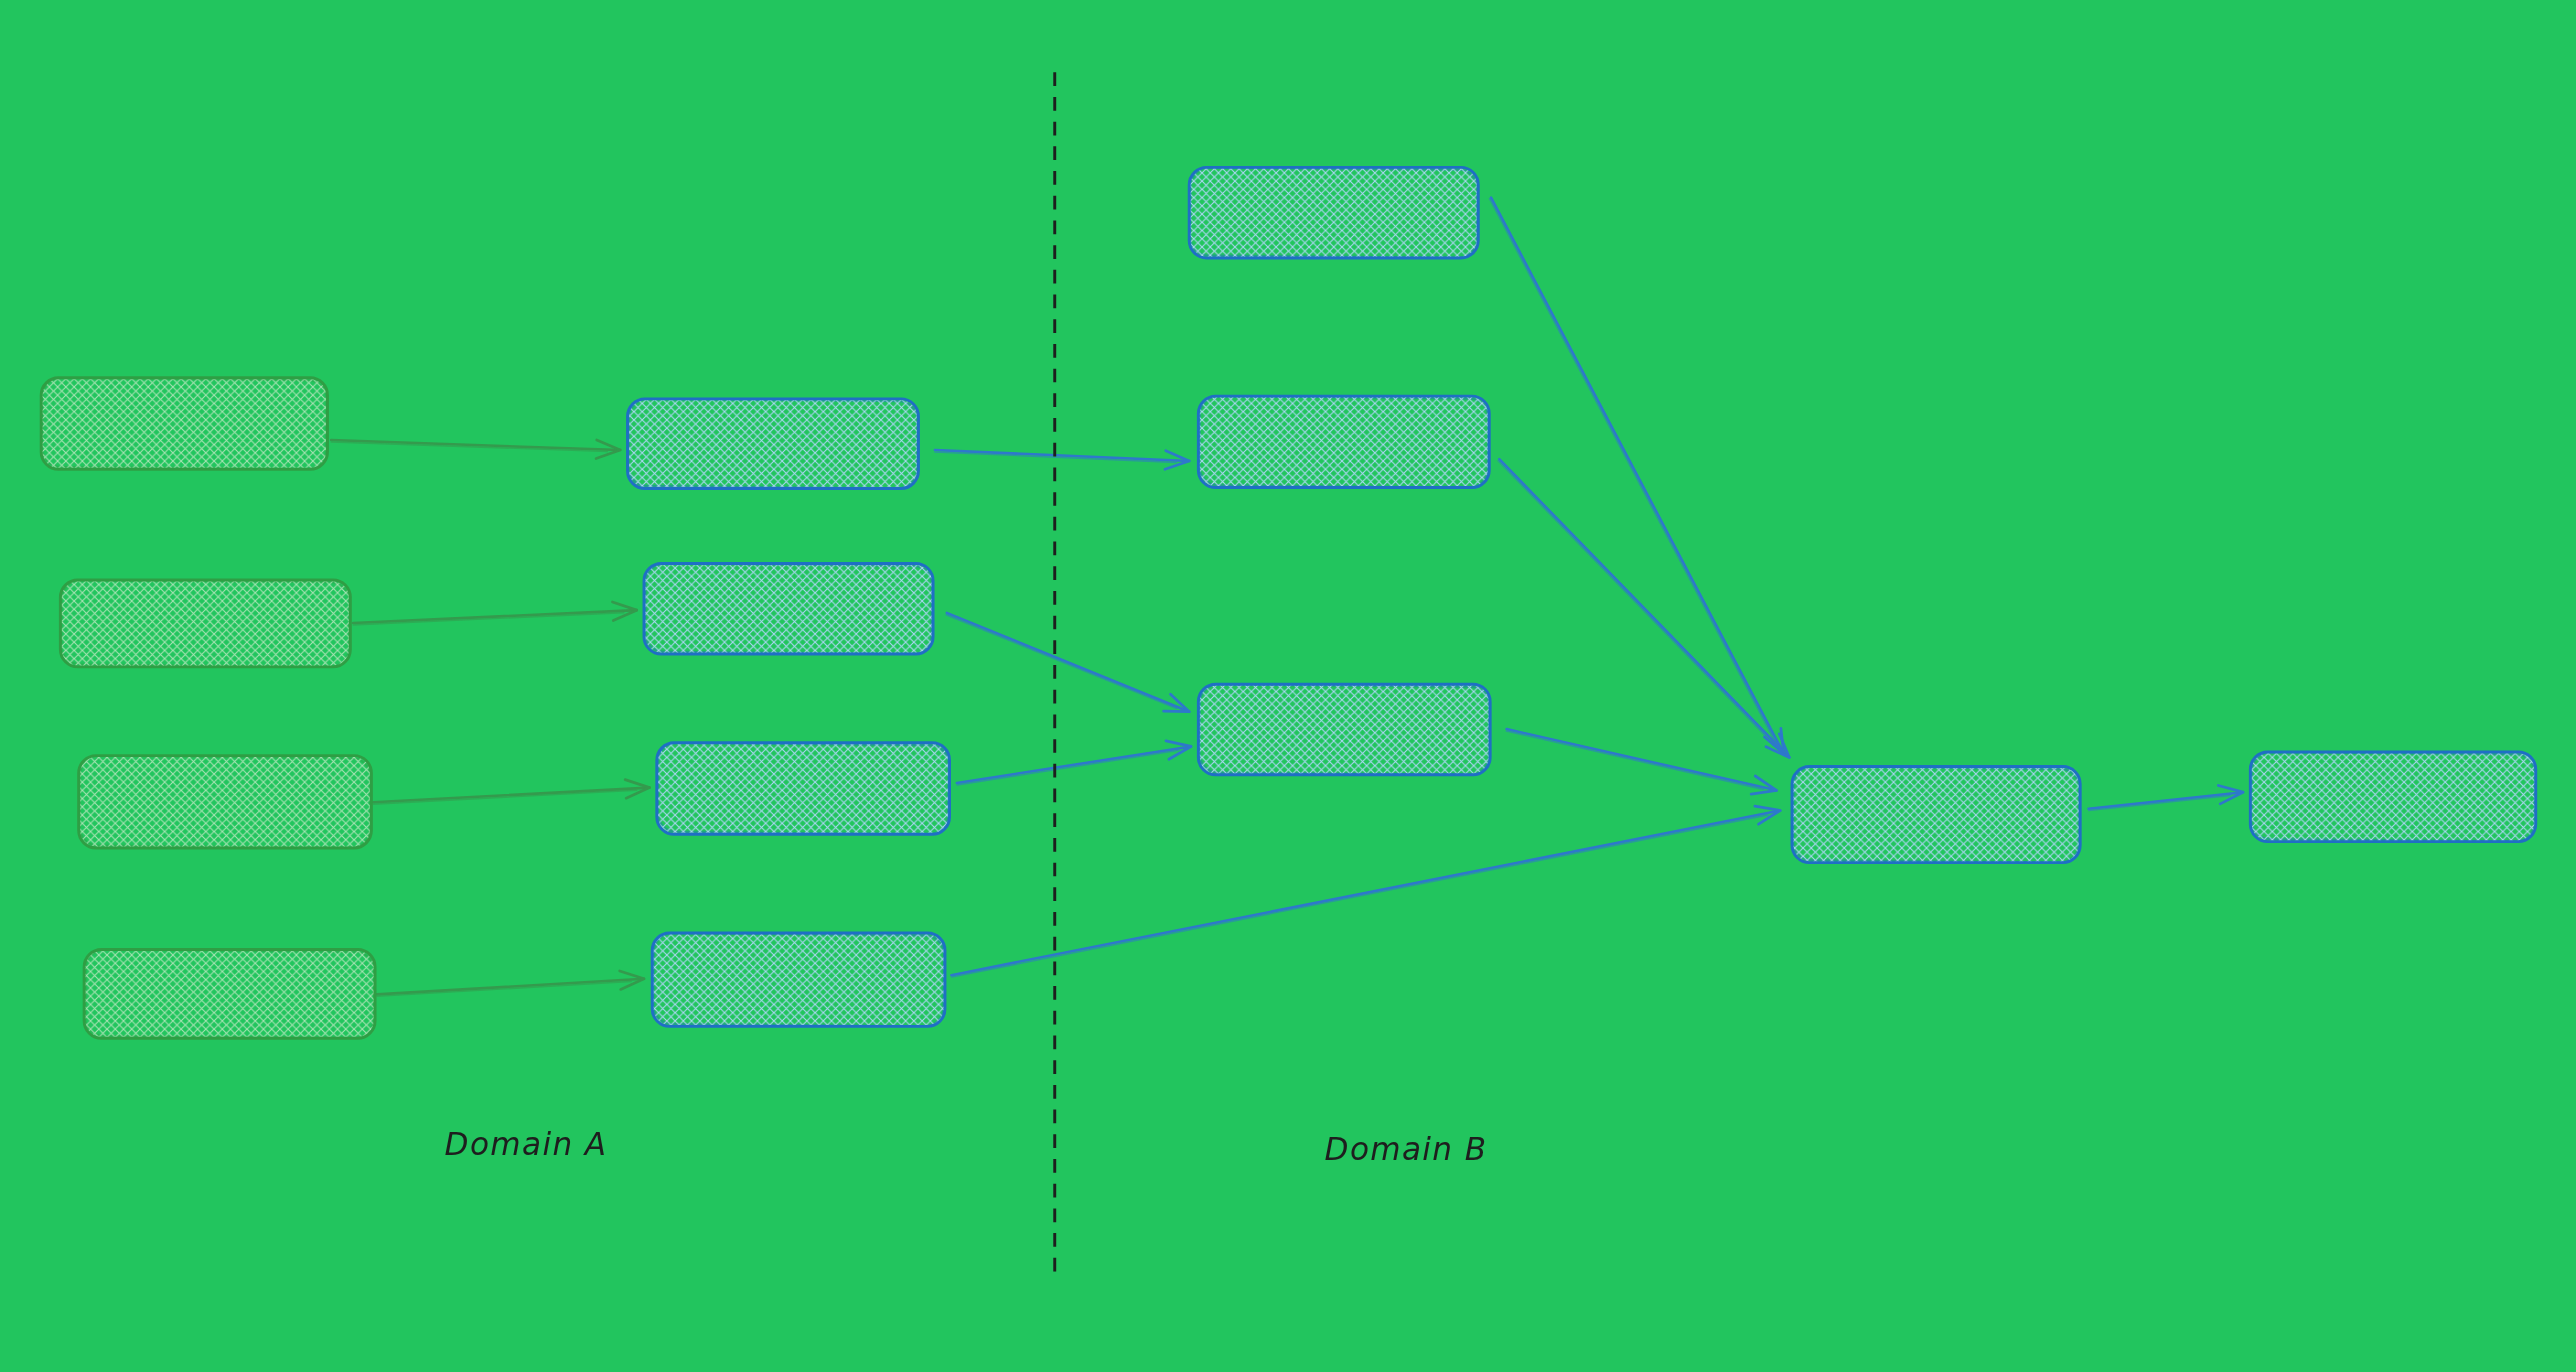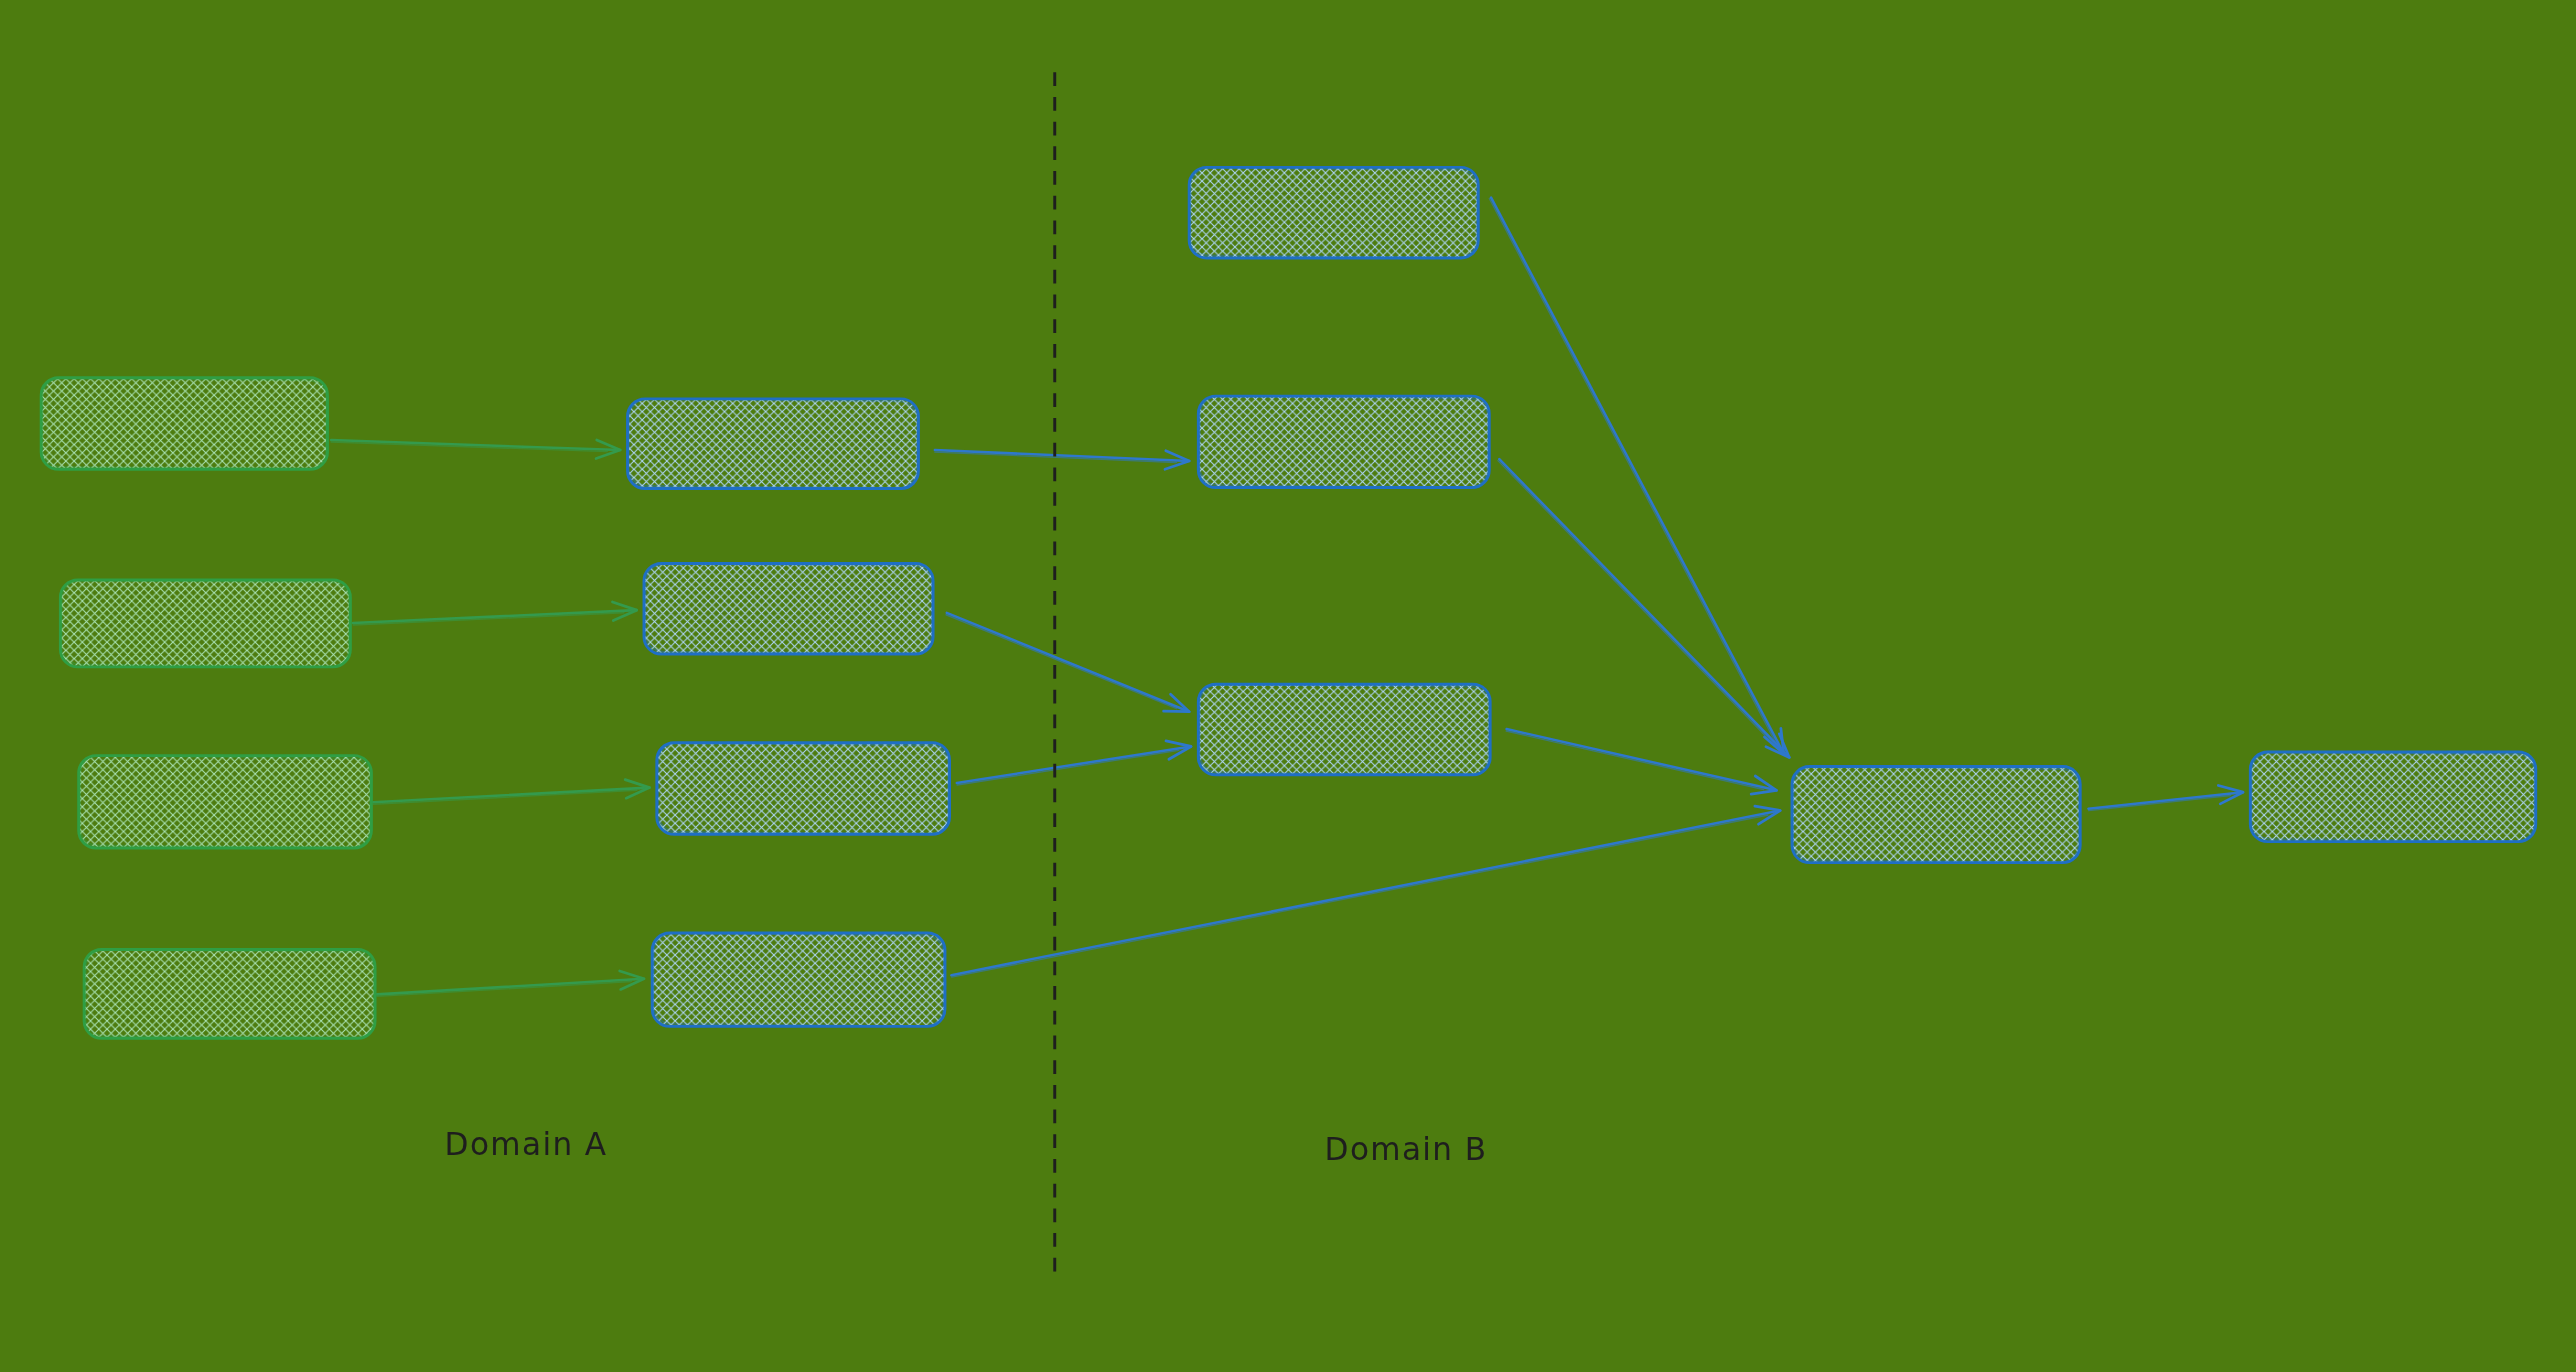--- a/index.html
+++ b/index.html
@@ -1,16 +1,16 @@
 <!DOCTYPE html>
 <html style="font-size:14.6px"><head>
 <meta charset="utf-8">
 <style>
   html, body { margin: 0; padding: 0; background: #ffffff; }
-  .canvas { position: relative; width: 100%; background: #4d7c0f; }
+  .canvas { position: relative; width: 100%; background: #22c55e; font-style: italic; }
   svg { display: block; width: 100%; height: auto; }
   .dlabel {
     font-family: "DejaVu Sans", sans-serif;
     font-size: 34px;
     letter-spacing: 1.5px;
     font-weight: 500;
   }
 </style>
 </head>
 <body>

